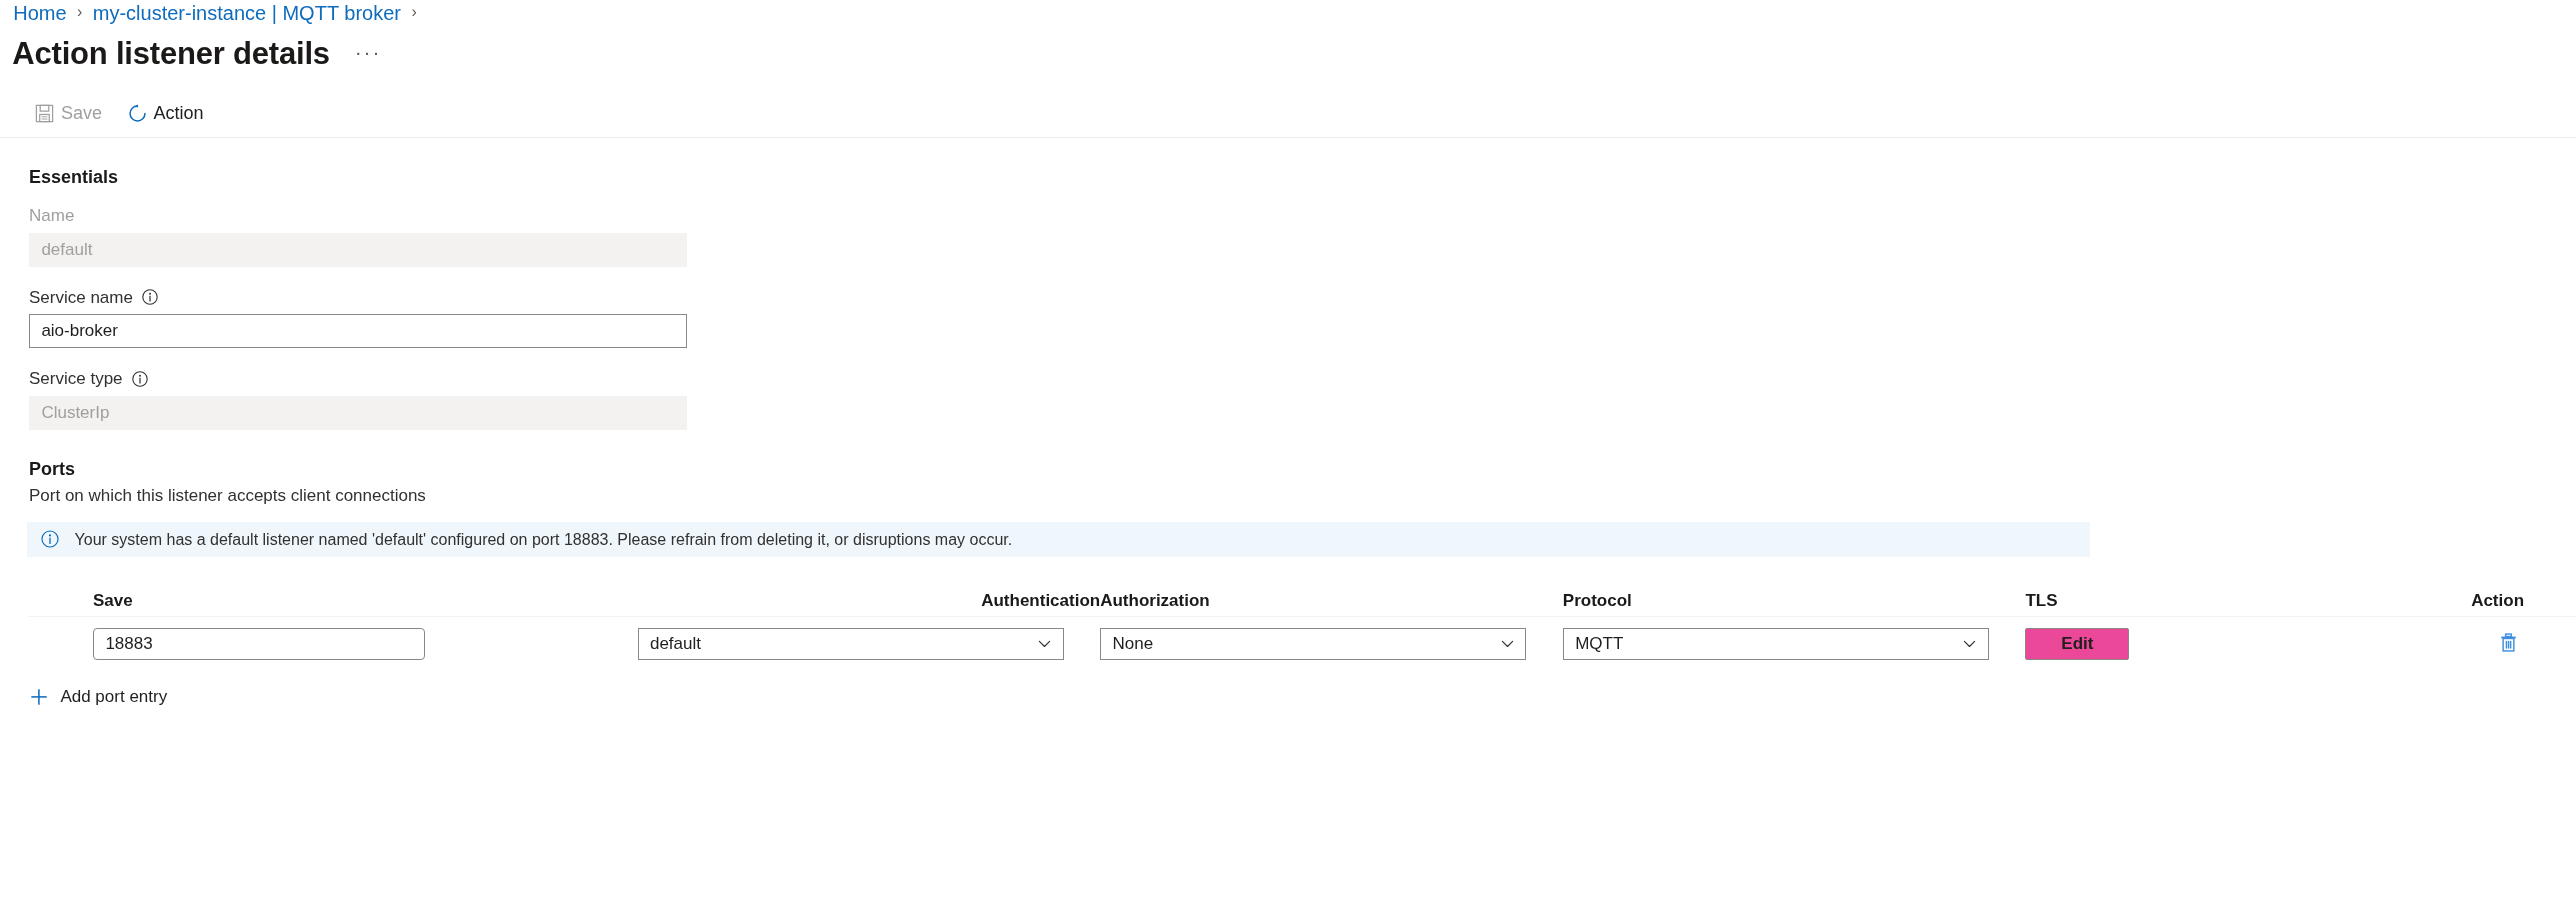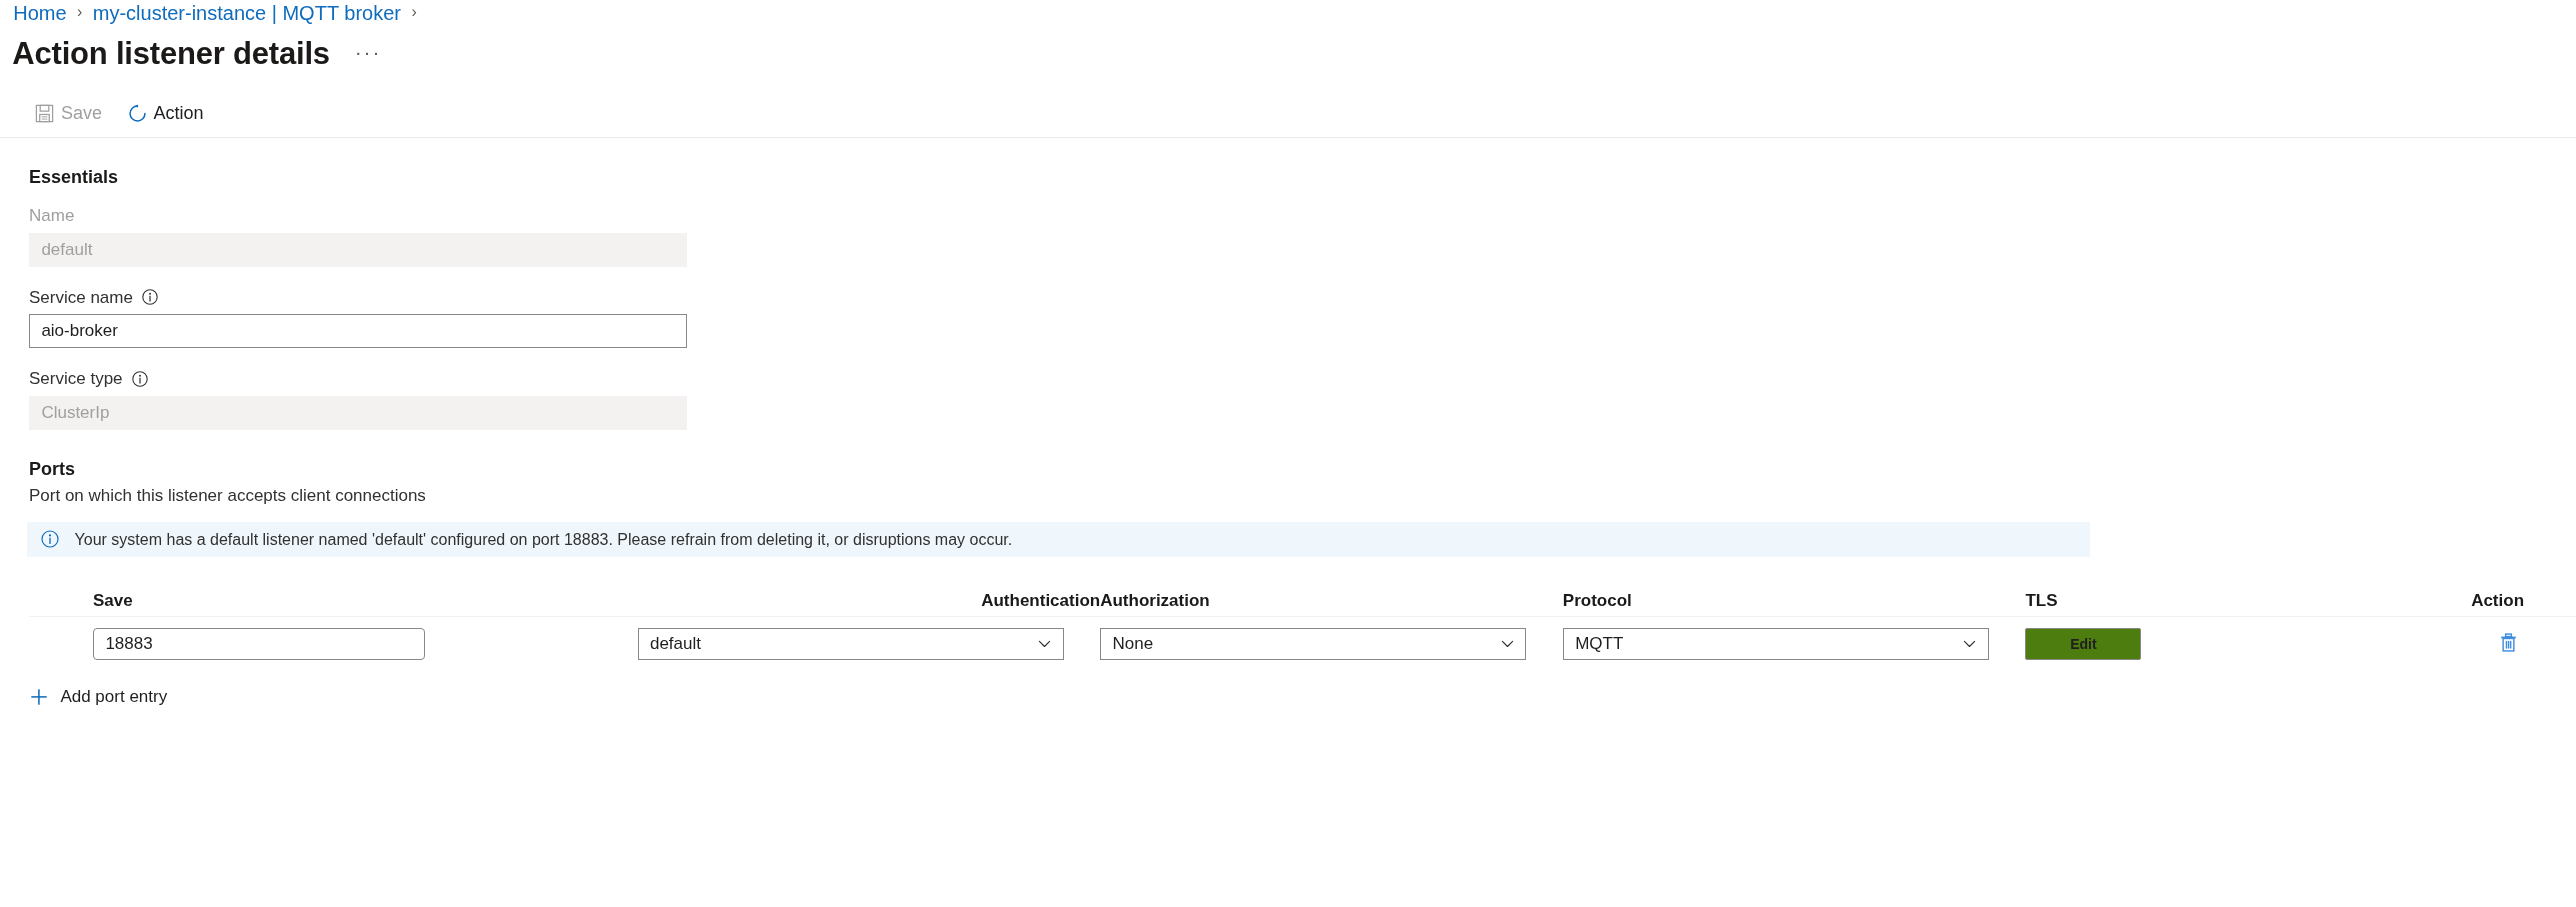--- a/index.html
+++ b/index.html
@@ -232,26 +232,26 @@
   .chevron {
     position: absolute;
     right: 9.5px;
     top: 50%;
     transform: translateY(-50%);
     width: 17px;
     height: 17px;
   }
 
   .edit-btn {
-    width: 116px;
+    width: 104px;
     height: 32px;
     border: 0.9px solid #8a8886;
-    background: #4d7c0f;
+    background: #ec4899;
     font-family: "Liberation Sans", sans-serif;
-    font-size: 14px;
+    font-size: 17px;
     font-weight: 600;
     color: #201f1e;
     cursor: pointer;
     border-radius: 1.9px;
   }
 
   .delete-btn {
     background: none;
     border: none;
     padding: 3.8px;

